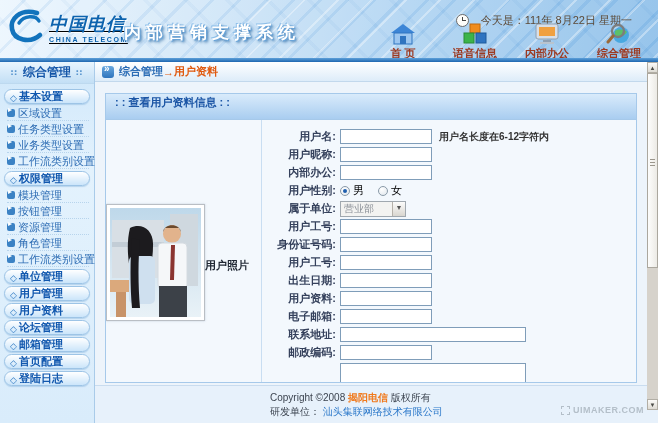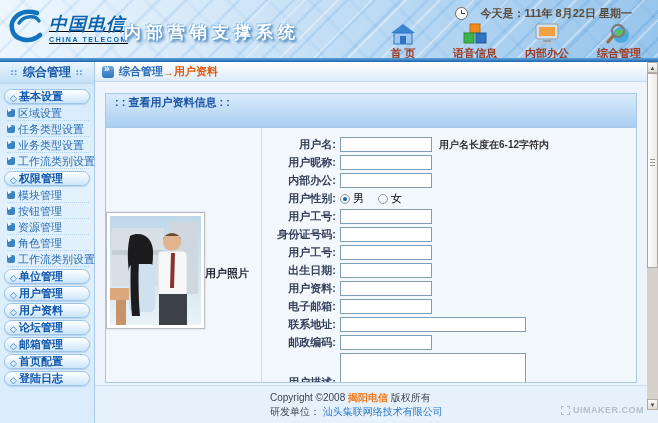--- a/index.html
+++ b/index.html
@@ -17,22 +17,22 @@
   .kb-decor2 { position:absolute; right:0; top:0; width:420px; height:58px;
     background:repeating-linear-gradient(135deg, transparent 0 22px, rgba(255,255,255,.35) 22px 24px); }
   .logo-area { position:absolute; left:7px; top:7px; display:flex; align-items:center; z-index:3; }
   .logo-mark { width:40px; height:40px; }
   .logo-text { margin-left:2px;text-decoration:underline; }
   .logo-cn { font-size:18px; font-weight:bold; font-style:italic; color:#0d63ae; letter-spacing:1px;
     text-shadow:1px 1px 0 rgba(255,255,255,.8); }
   .logo-en { font-size:7px; font-weight:bold; color:#0d63ae; letter-spacing:1.6px; }
   .sys-title { position:absolute; left:124px; top:21px; z-index:3; font-size:17px; font-weight:bold; color:#fff;
     letter-spacing:5px; text-shadow:1px 1px 0 #6aa4d8, 2px 2px 3px #2f6ca5, -1px -1px 0 #8fc0ea; }
-  .date-row { position:absolute; right:26px; top:6px; z-index:3; display:flex; align-items:center; gap:12px;
-    font-size:11px; font-weight:bold; color:#5c4a38; }
+  .date-row { position:absolute; right:26px; top:13px; z-index:3; display:flex; align-items:center; gap:12px;
+    font-size:11px; font-weight:normal; color:#5c4a38; }
   .clock-icon { width:13px; height:13px; border-radius:50%; background:#fdfdfa; border:1px solid #6b6b6b; position:relative; }
   .clock-icon::before { content:""; position:absolute; left:5px; top:2px; width:1px; height:4px; background:#444; }
   .clock-icon::after { content:""; position:absolute; left:5px; top:5px; width:4px; height:1px; background:#444; }
   .nav-row { position:absolute; right:8px; top:23px; z-index:3; display:flex; gap:10px; }
   .nav-item { width:62px; text-align:center; cursor:pointer; }
   .nav-item .icon-box { height:22px; display:flex; align-items:flex-end; justify-content:center; }
   .nav-label { display:block; font-size:11px; font-weight:bold; color:#9c3а22; color:#9c3a22; margin-top:1px;text-align:center; }
   .header-strip { height:4px; background:linear-gradient(180deg,#5da0da,#1f67b0); }
 
   
@@ -62,21 +62,21 @@
   .breadcrumb { height:20px; display:flex; align-items:center; padding-left:7px; font-size:11px; font-weight:bold;
     background:linear-gradient(180deg,#ffffff,#ddecf9); border-bottom:1px solid #c2d8ec; }
   .bc-icon { width:12px; height:12px; background:linear-gradient(180deg,#6aa8de,#2e74bd); border-radius:3px;
     margin-right:5px; position:relative; flex:none; }
   .bc-icon::before { content:"»"; position:absolute; left:2px; top:-3px; color:#fff; font-size:10px; }
   .bc-section { color:#2b6cb5; }
   .bc-arrow, .bc-current { color:#e05a10; }
 
   .content-wrap { flex:1; padding:11px 0 0 10px; }
   .panel { width:532px; height:290px; border:1px solid #a6c9ea; background:#f3f8fd; overflow:hidden; }
-  .panel-header { height:34px; line-height:17px; padding-left:9px; font-size:11px; font-weight:bold; color:#1b55a5;
+  .panel-header { height:26px; line-height:17px; padding-left:9px; font-size:11px; font-weight:bold; color:#1b55a5;
     background:linear-gradient(180deg,#d9ebfb,#a9cdf0); border-bottom:1px solid #a6c9ea; }
   .panel-body { display:flex; height:271px; }
   .photo-col { width:156px; border-right:1px solid #c9def2; display:flex; flex-direction:row; align-items:center;
     padding-top:13px; flex:none; }
   .photo-frame { width:99px; height:117px; background:#fff; border:1px solid #b9bec4; padding:3px;
     box-shadow:0 0 2px rgba(150,170,190,.5); }
   .photo-caption { margin-top:7px; font-size:11px; font-weight:bold; color:#1f2733; }
 
   .form-col { flex:1; padding-top:9px; overflow:hidden; }
   .form-row { display:flex; align-items:center; height:15px; margin-bottom:3px; font-size:11px; }
@@ -340,20 +340,27 @@
                       <span class="radio-dot checked"></span>
                       <span>男</span>
                     </span>
                     <span class="radio-opt">
                       <span class="radio-dot"></span>
                       <span>女</span>
                     </span>
                   </span>
                 </div>
                 <div class="form-row">
+                  <span class="f-label">属于单位:</span>
+                  <span class="f-select">
+                    <span class="sel-text">营业部</span>
+                    <span class="sel-arrow"></span>
+                  </span>
+                </div>
+                <div class="form-row">
                   <span class="f-label">用户工号:</span>
                   <input type="text" class="f-input" style="">
                 </div>
                 <div class="form-row">
                   <span class="f-label">身份证号码:</span>
                   <input type="text" class="f-input" style="">
                 </div>
                 <div class="form-row">
                   <span class="f-label">用户工号:</span>
                   <input type="text" class="f-input" style="">

